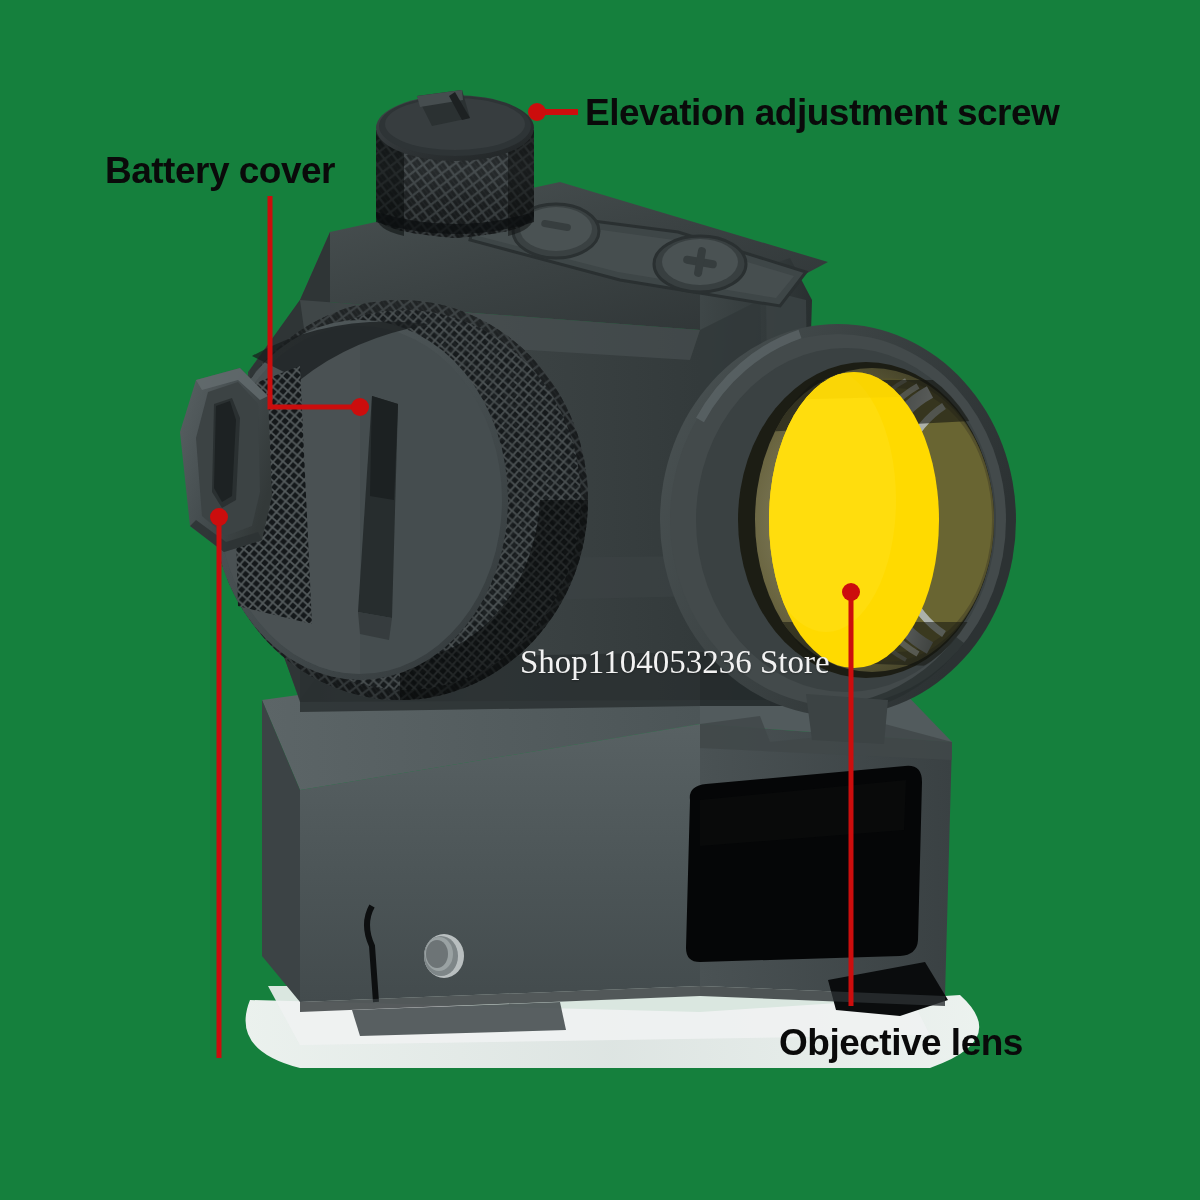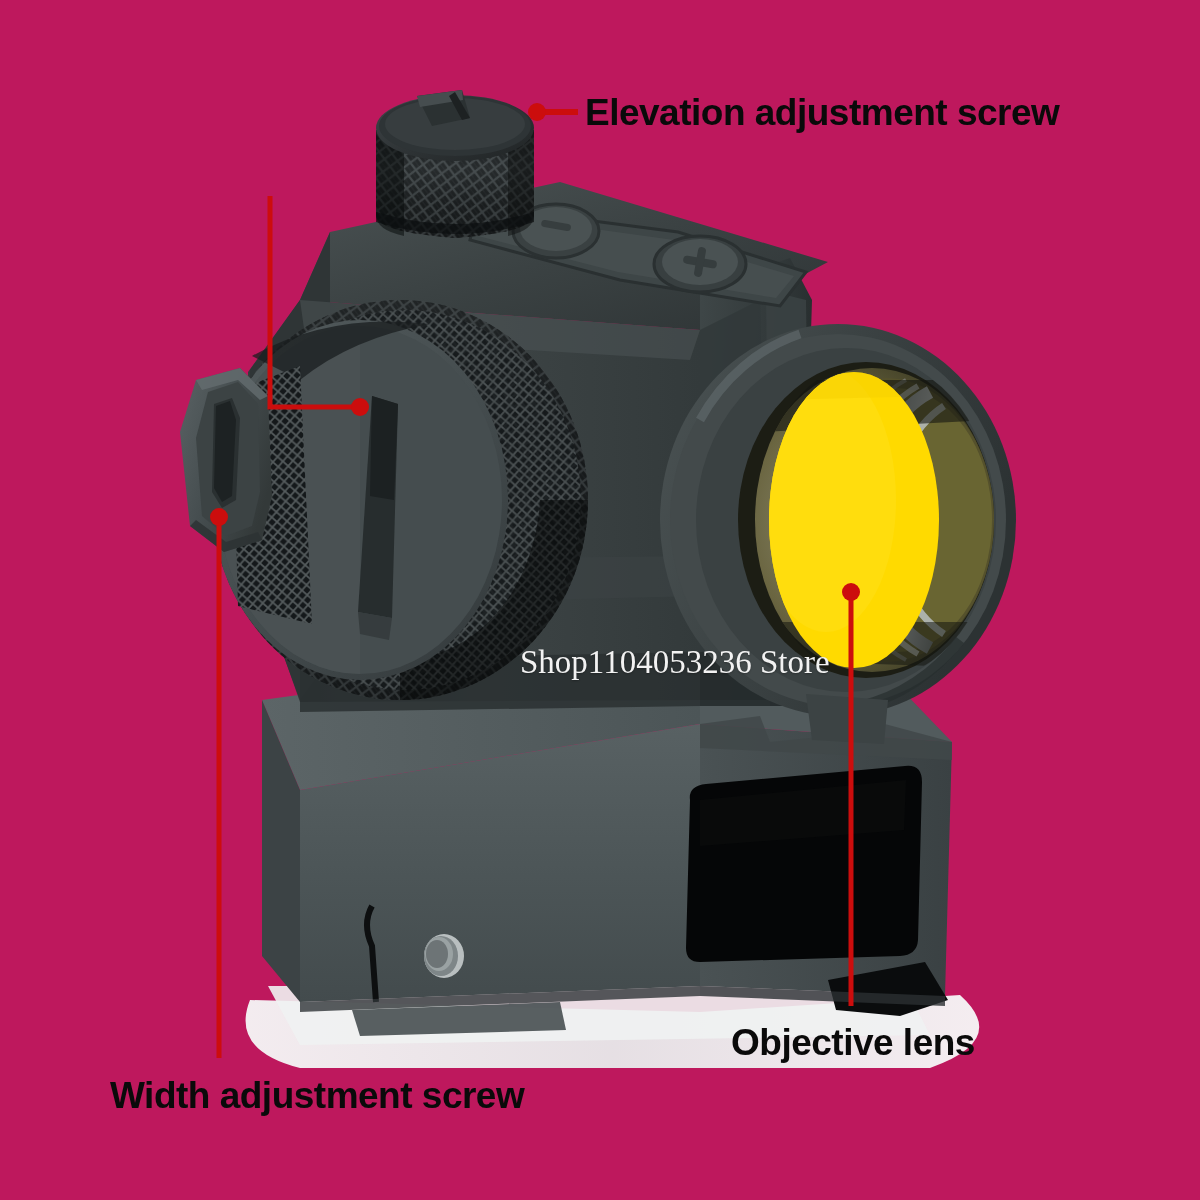--- a/index.html
+++ b/index.html
@@ -1,18 +1,18 @@
 <!DOCTYPE html>
 <html><head>
 <meta charset="utf-8">
 <style>
   html,body{margin:0;padding:0;background:#fff;}
   body{width:1200px;height:1200px;overflow:hidden;
        font-family:"Liberation Sans",sans-serif;}
-  #stage{position:relative;width:1200px;height:1200px;background:#be185d;}
+  #stage{position:relative;width:1200px;height:1200px;background:#15803d;}
   .label{position:absolute;color:#0a0a0a;font-family:"Liberation Sans",sans-serif;
          font-weight:700;white-space:nowrap;letter-spacing:-0.5px;}
   .watermark{position:absolute;color:#f2f2f2;font-family:"Liberation Serif",serif;
              font-weight:400;white-space:nowrap;text-shadow:0 1px 2px rgba(0,0,0,.28);}
   svg.art{position:absolute;left:0;top:0;width:1200px;height:1200px;}
 </style>
 </head>
 <body>
 
 <div id="stage">
@@ -302,20 +302,20 @@
     </g>
 
     <g>
       <line x1="851" y1="596" x2="851" y2="1006" stroke="#cc0d0d" stroke-width="5"></line>
       <circle cx="851" cy="592" r="9" fill="#cc0d0d"></circle>
     </g>
   </svg>
 
   <div class="label" style="left:585px;top:92px;font-size:37px;">Elevation adjustment screw</div>
 
-
-  <div class="label" style="left:110px;top:1075px;font-size:37px;">Width adjustment screw</div>
-
-  <div class="label" style="left:731px;top:1022px;font-size:37px;text-align:right;">Objective lens</div>
+  <div class="label" style="left:105px;top:150px;font-size:37px;">Battery cover</div>
+
+
+  <div class="label" style="left:779px;top:1022px;font-size:37px;text-align:right;">Objective lens</div>
 
   <div class="watermark" style="left:520px;top:636px;font-size:33px;margin-top:8px;">Shop1104053236 Store</div>
 
 </div>
 
 </body></html>

